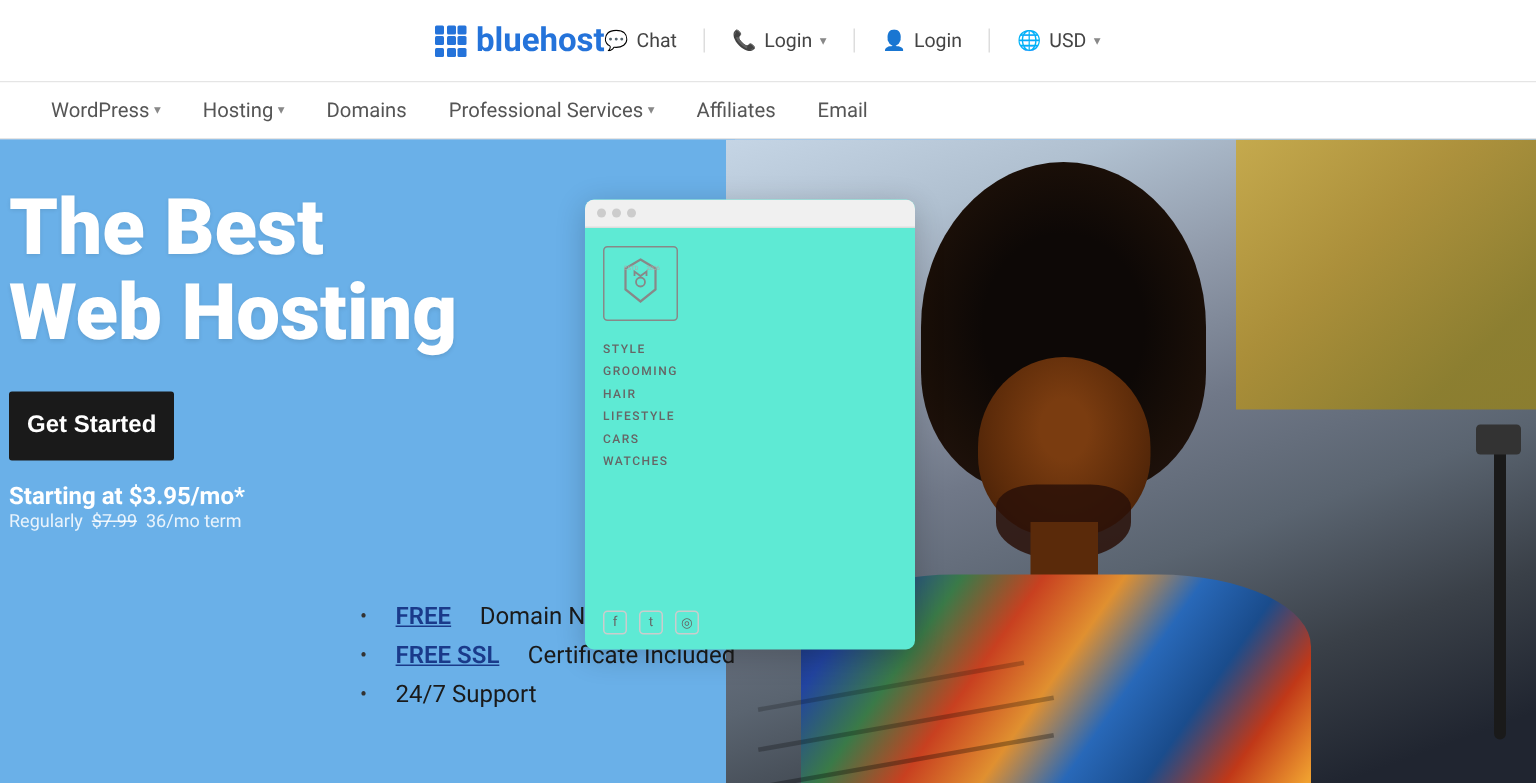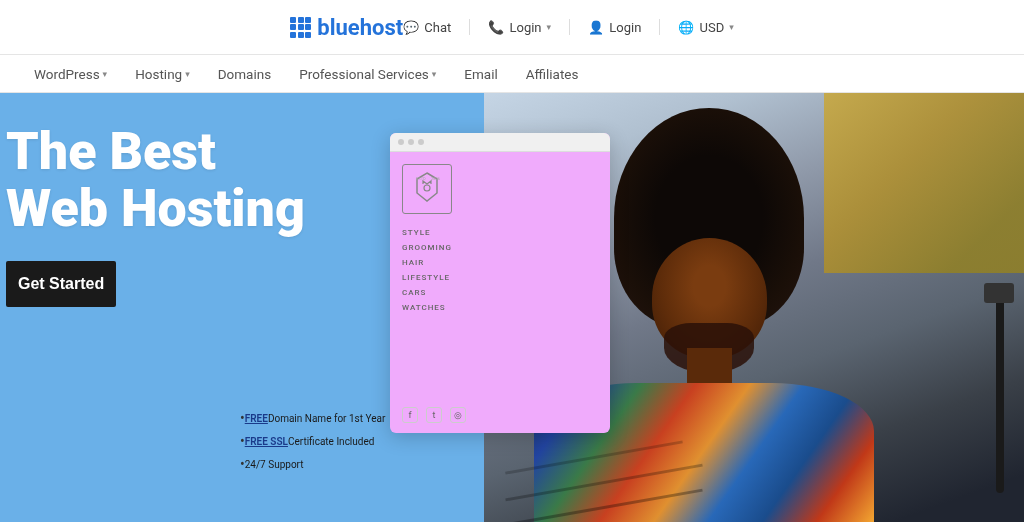--- a/index.html
+++ b/index.html
@@ -92,21 +92,21 @@
       overflow: hidden;
     }
 
     
     .browser-mockup {
       position: absolute;
       left: 390px;
       top: 40px;
       width: 220px;
       height: 300px;
-      background: #f0abfc;
+      background: #5eead4;
       border-radius: 6px;
       box-shadow: 0 4px 20px rgba(0,0,0,0.2);
       overflow: hidden;
       z-index: 10;
     }
     .browser-toolbar {
       display: flex;
       align-items: center;
       gap: 4px;
       padding: 6px 8px;
@@ -207,26 +207,26 @@
     }
 
     
     .features-list {
       position: absolute;
       left: 240px;
       bottom: 60px;
       z-index: 5;
     }
     .feature-item {
-      font-size: 10px;
+      font-size: 16px;
       color: #1a1a1a;
       margin-bottom: 7px;
       display: flex;
       align-items: center;
-      gap: 0;
+      gap: 19px;
     }
     .feature-item::before {
       content: '•';
       color: #333;
       font-size: 14px;
     }
     .feature-link {
       color: #1a3a8a;
       text-decoration: underline;
       font-weight: 600;
@@ -309,24 +309,24 @@
     <span class="nav-arrow">▾</span>
   </div>
   <div class="nav-item">
     <span>Domains</span>
   </div>
   <div class="nav-item">
     <span>Professional Services</span>
     <span class="nav-arrow">▾</span>
   </div>
   <div class="nav-item">
+    <span>Affiliates</span>
+  </div>
+  <div class="nav-item">
     <span>Email</span>
-  </div>
-  <div class="nav-item">
-    <span>Affiliates</span>
   </div>
 </nav>
 
 <div class="hero">
 
   <div class="hero-bg-left"></div>
 
   <div class="person-area">
     <div class="person-bg"></div>
 
@@ -383,20 +383,26 @@
       <div class="social-icon">◎</div>
     </div>
   </div>
 
   <div class="hero-content">
     <h1 class="hero-title">
       <span>The Best</span><br>
       <span>Web Hosting</span>
     </h1>
     <button class="cta-button">Get Started</button>
+    <div class="pricing-info">
+      <div class="price-main">Starting at $3.95/mo*</div>
+      <div class="price-regular">
+        Regularly <s>$7.99</s> 36/mo term
+      </div>
+    </div>
   </div>
 
   <div class="features-list">
     <div class="feature-item">
       <span class="feature-link">FREE</span>
       <span> Domain Name for 1st Year</span>
     </div>
     <div class="feature-item">
       <span class="feature-link">FREE SSL</span>
       <span> Certificate Included</span>

